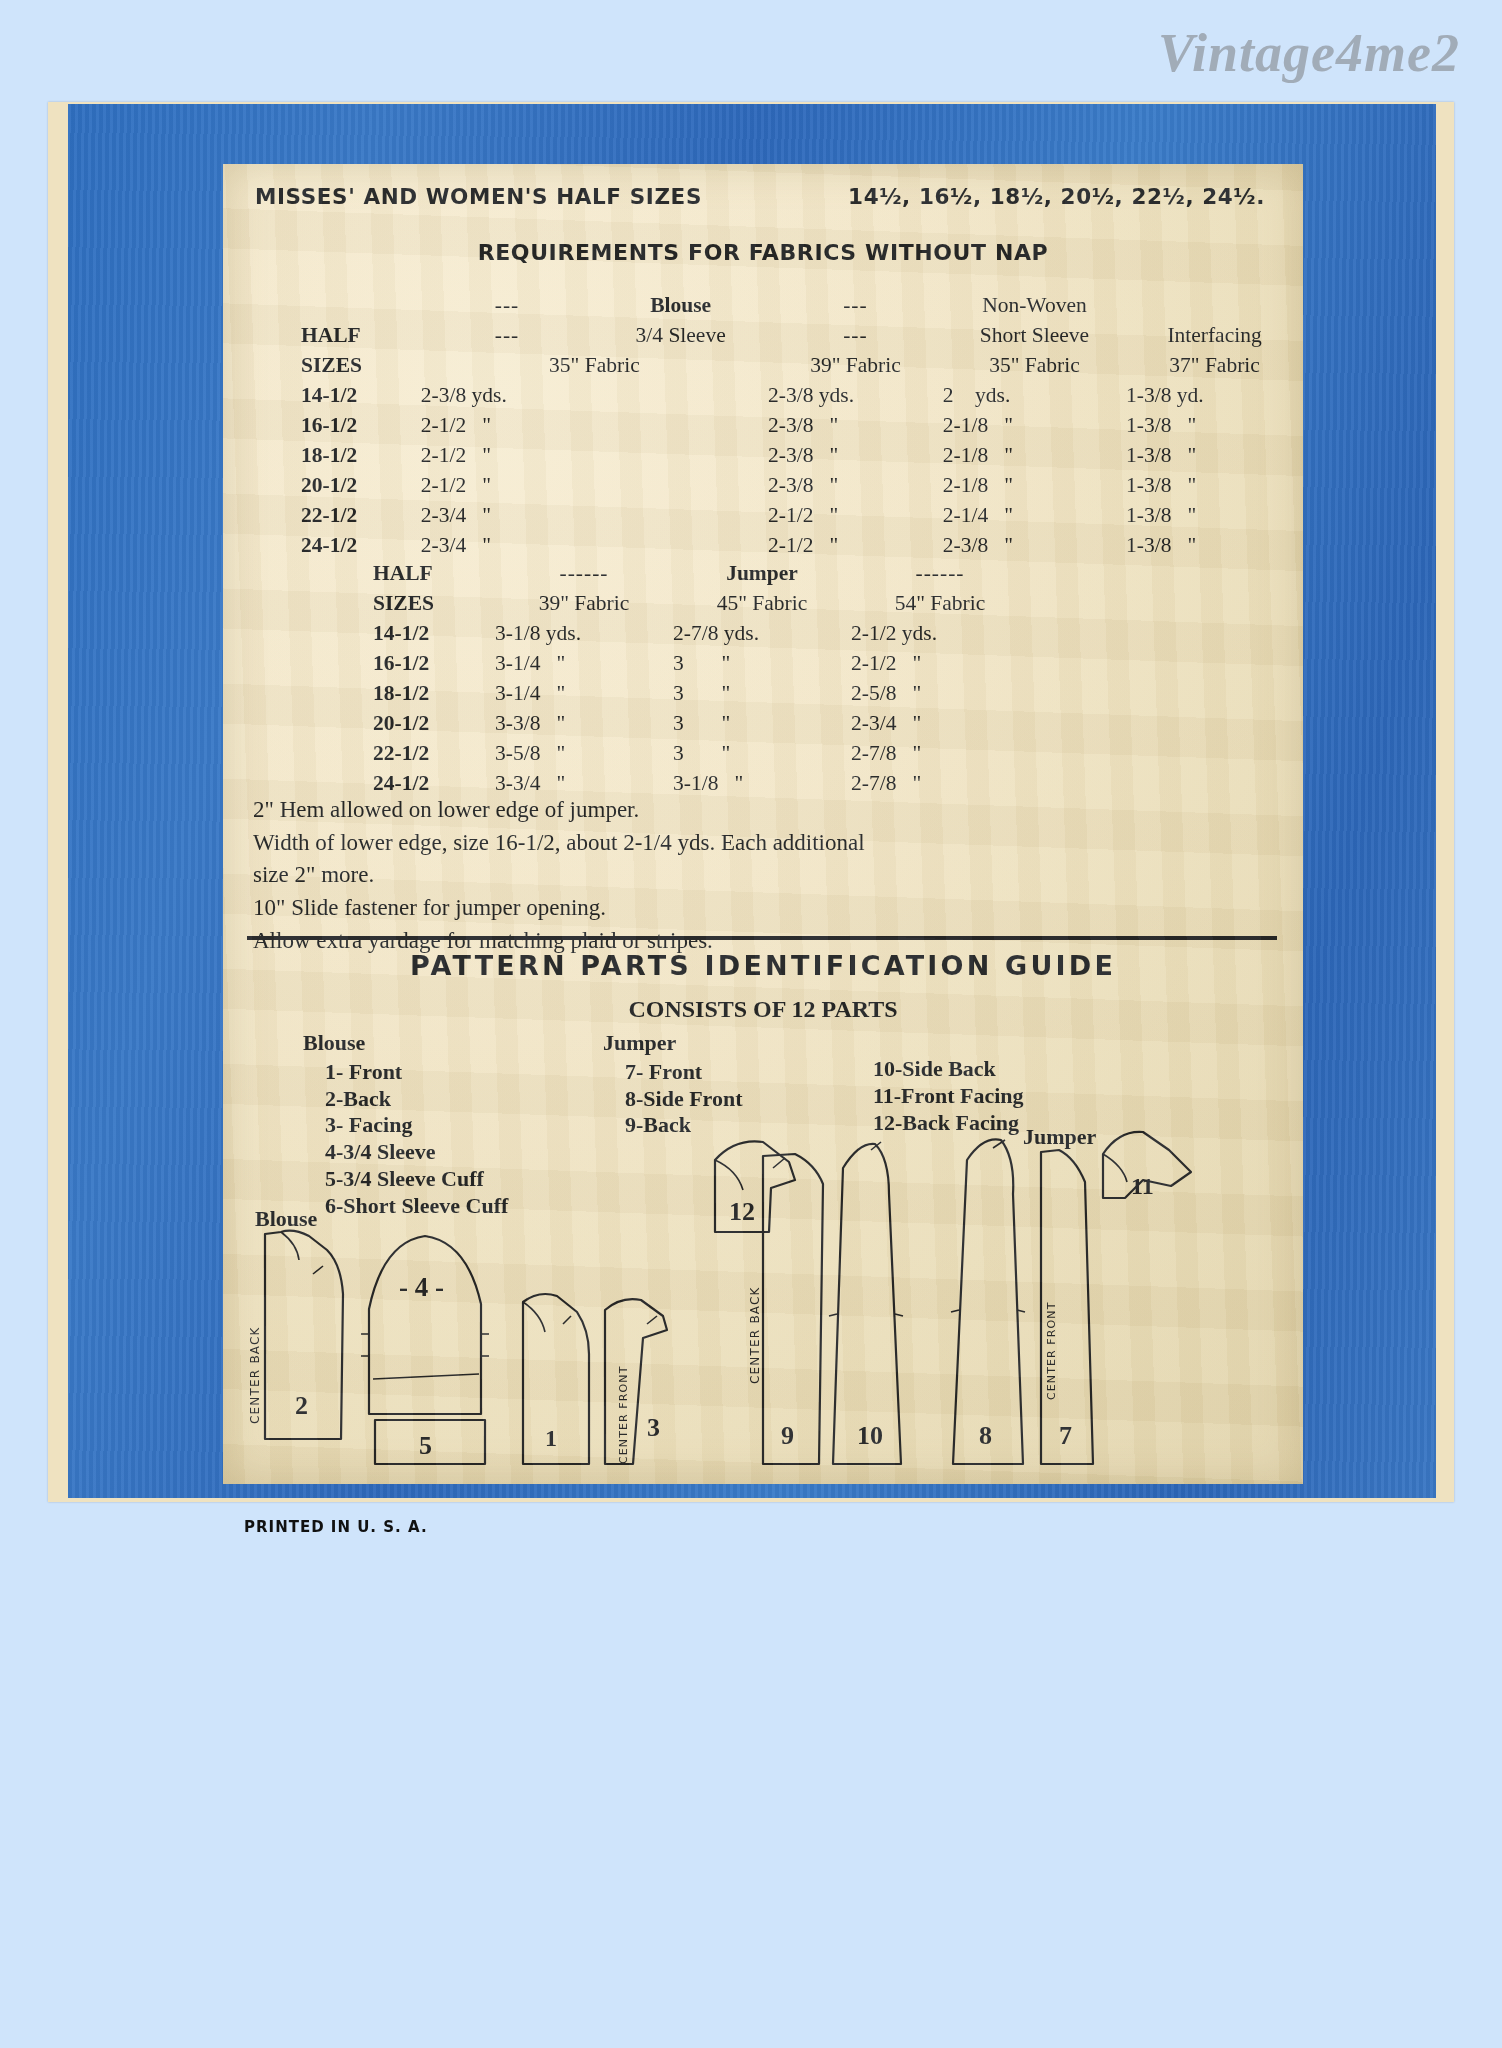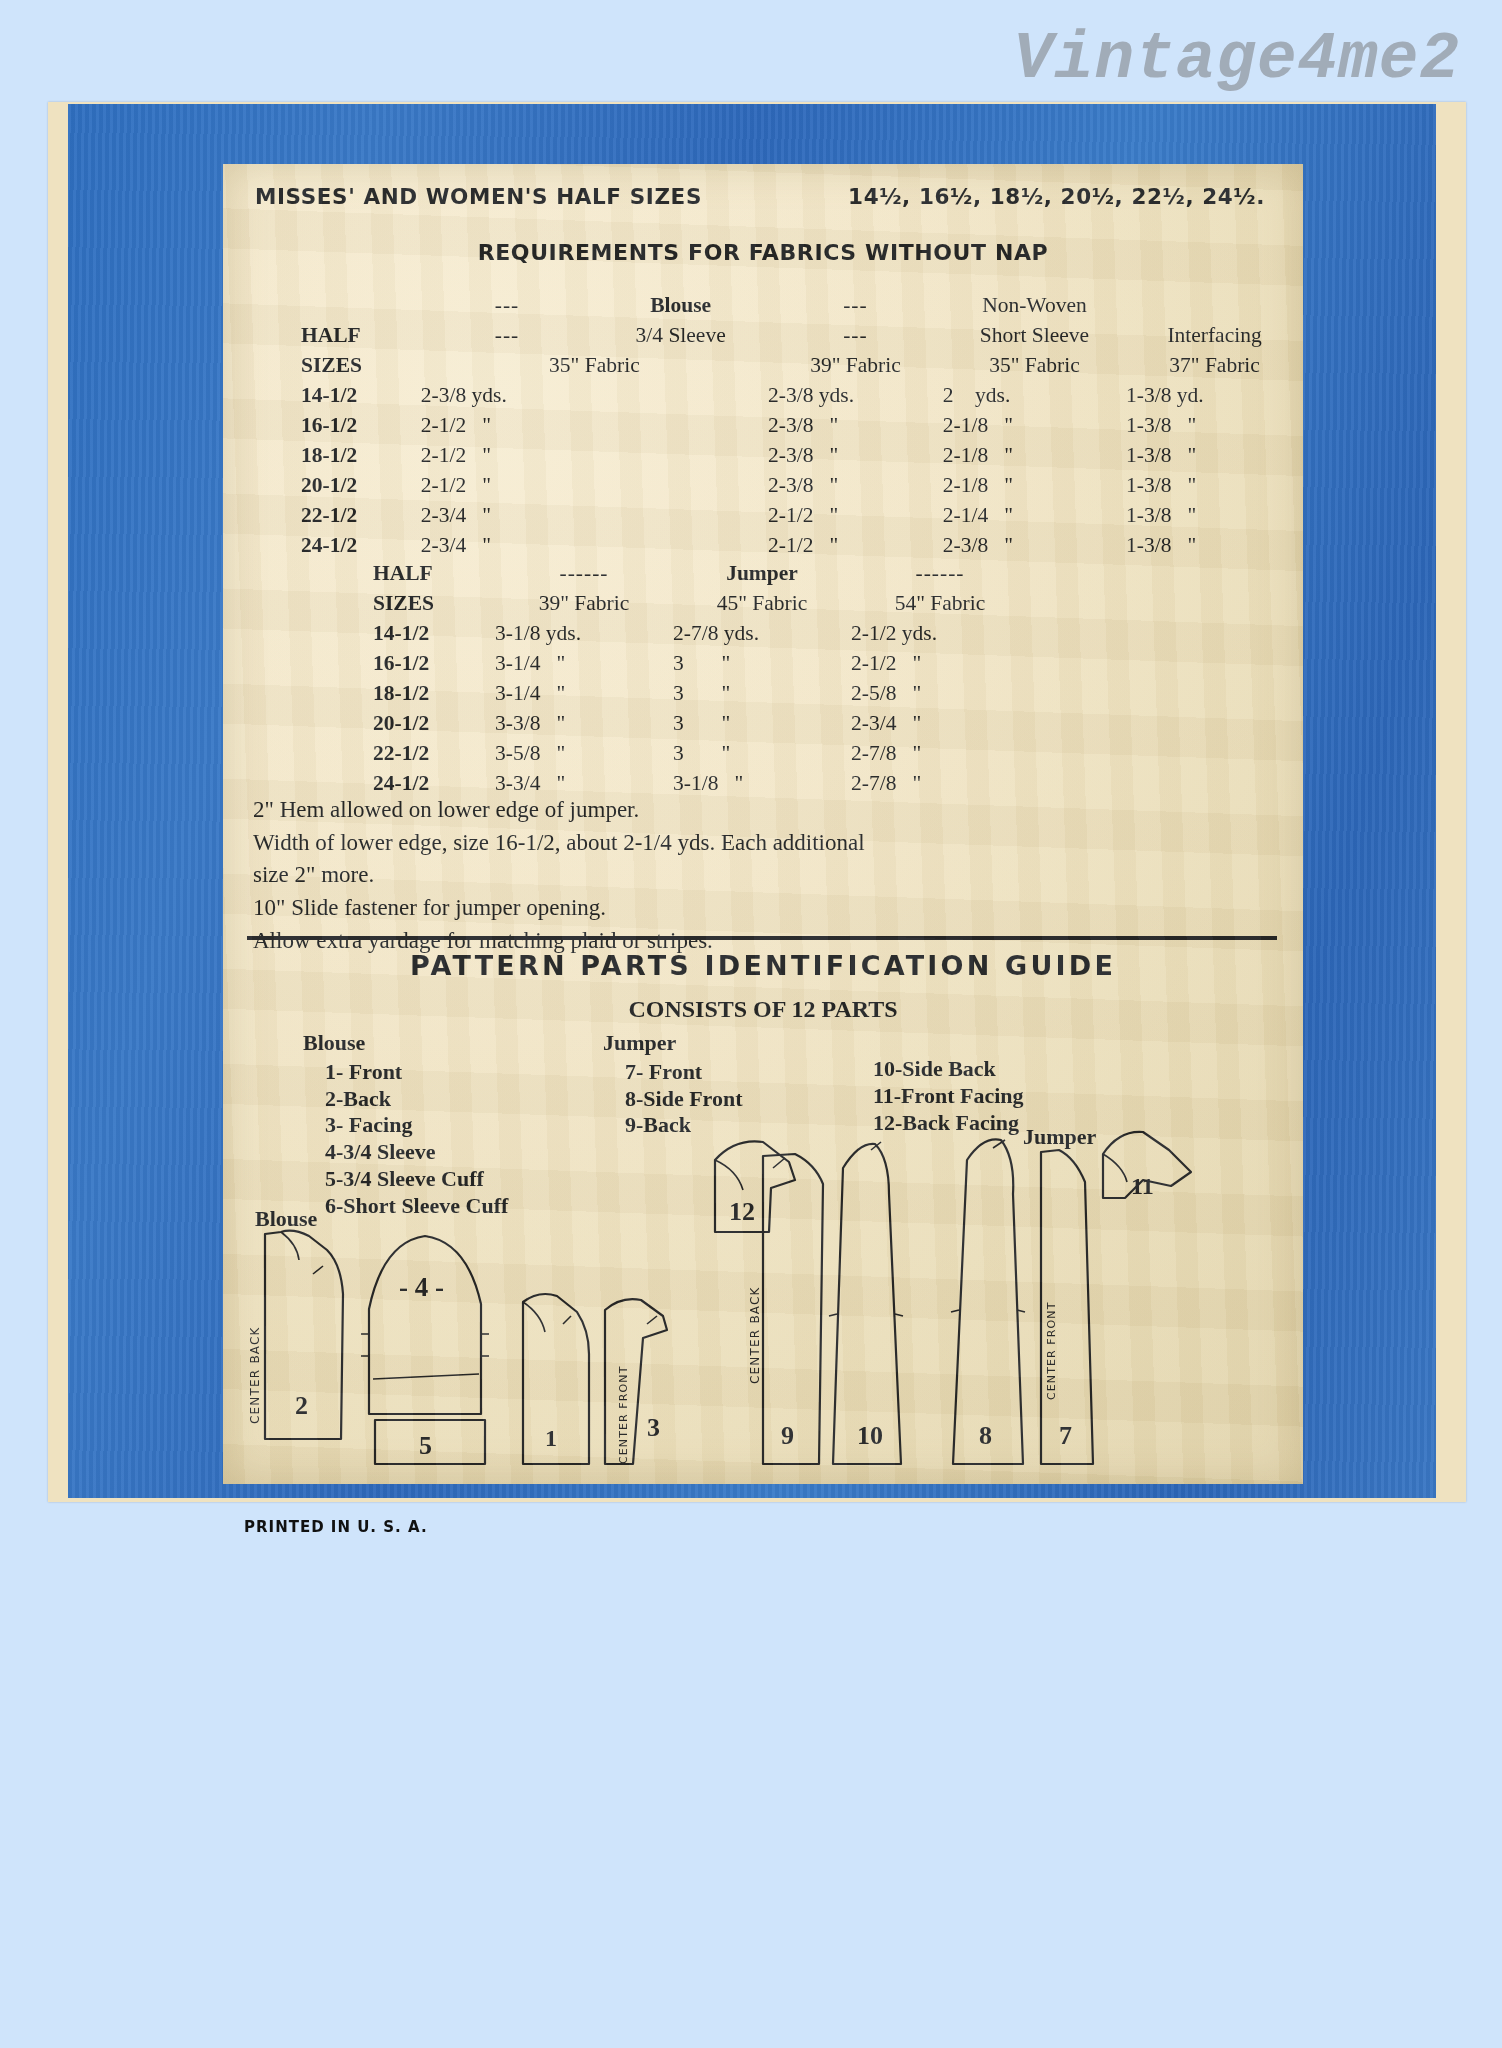--- a/index.html
+++ b/index.html
@@ -13,39 +13,38 @@
     position: relative;
     font-family: "Liberation Serif", serif;
     overflow: hidden;
   }
 
   
   .watermark {
     position: absolute;
     top: 22px;
     right: 42px;
-    font-family: Liberation Mono, monospace;
-    font-size: 66px;
+    font-family: Liberation Serif, serif;
+    font-size: 54px;
     font-style: italic;
     font-weight: bold;
     color: #9aa3ad;
     letter-spacing: 1px;
     opacity: 0.85;
   }
 
   
   .page-outer {
     position: absolute;
     left: 48px;
     top: 102px;
     width: 1406px;
     height: 1400px;
     background: #efe2c0;
     box-shadow: 0 0 2px rgba(0,0,0,0.2);
-    padding-left: 12px;
   }
   
   .envelope {
     position: absolute;
     left: 20px;
     top: 2px;
     width: 1368px;
     height: 1394px;
     background: linear-gradient(105deg,#2f6fc0 0%, #3a79c7 18%, #2e69bb 40%, #3b7cc9 62%, #2d67b8 85%, #3a77c4 100%);
   }

